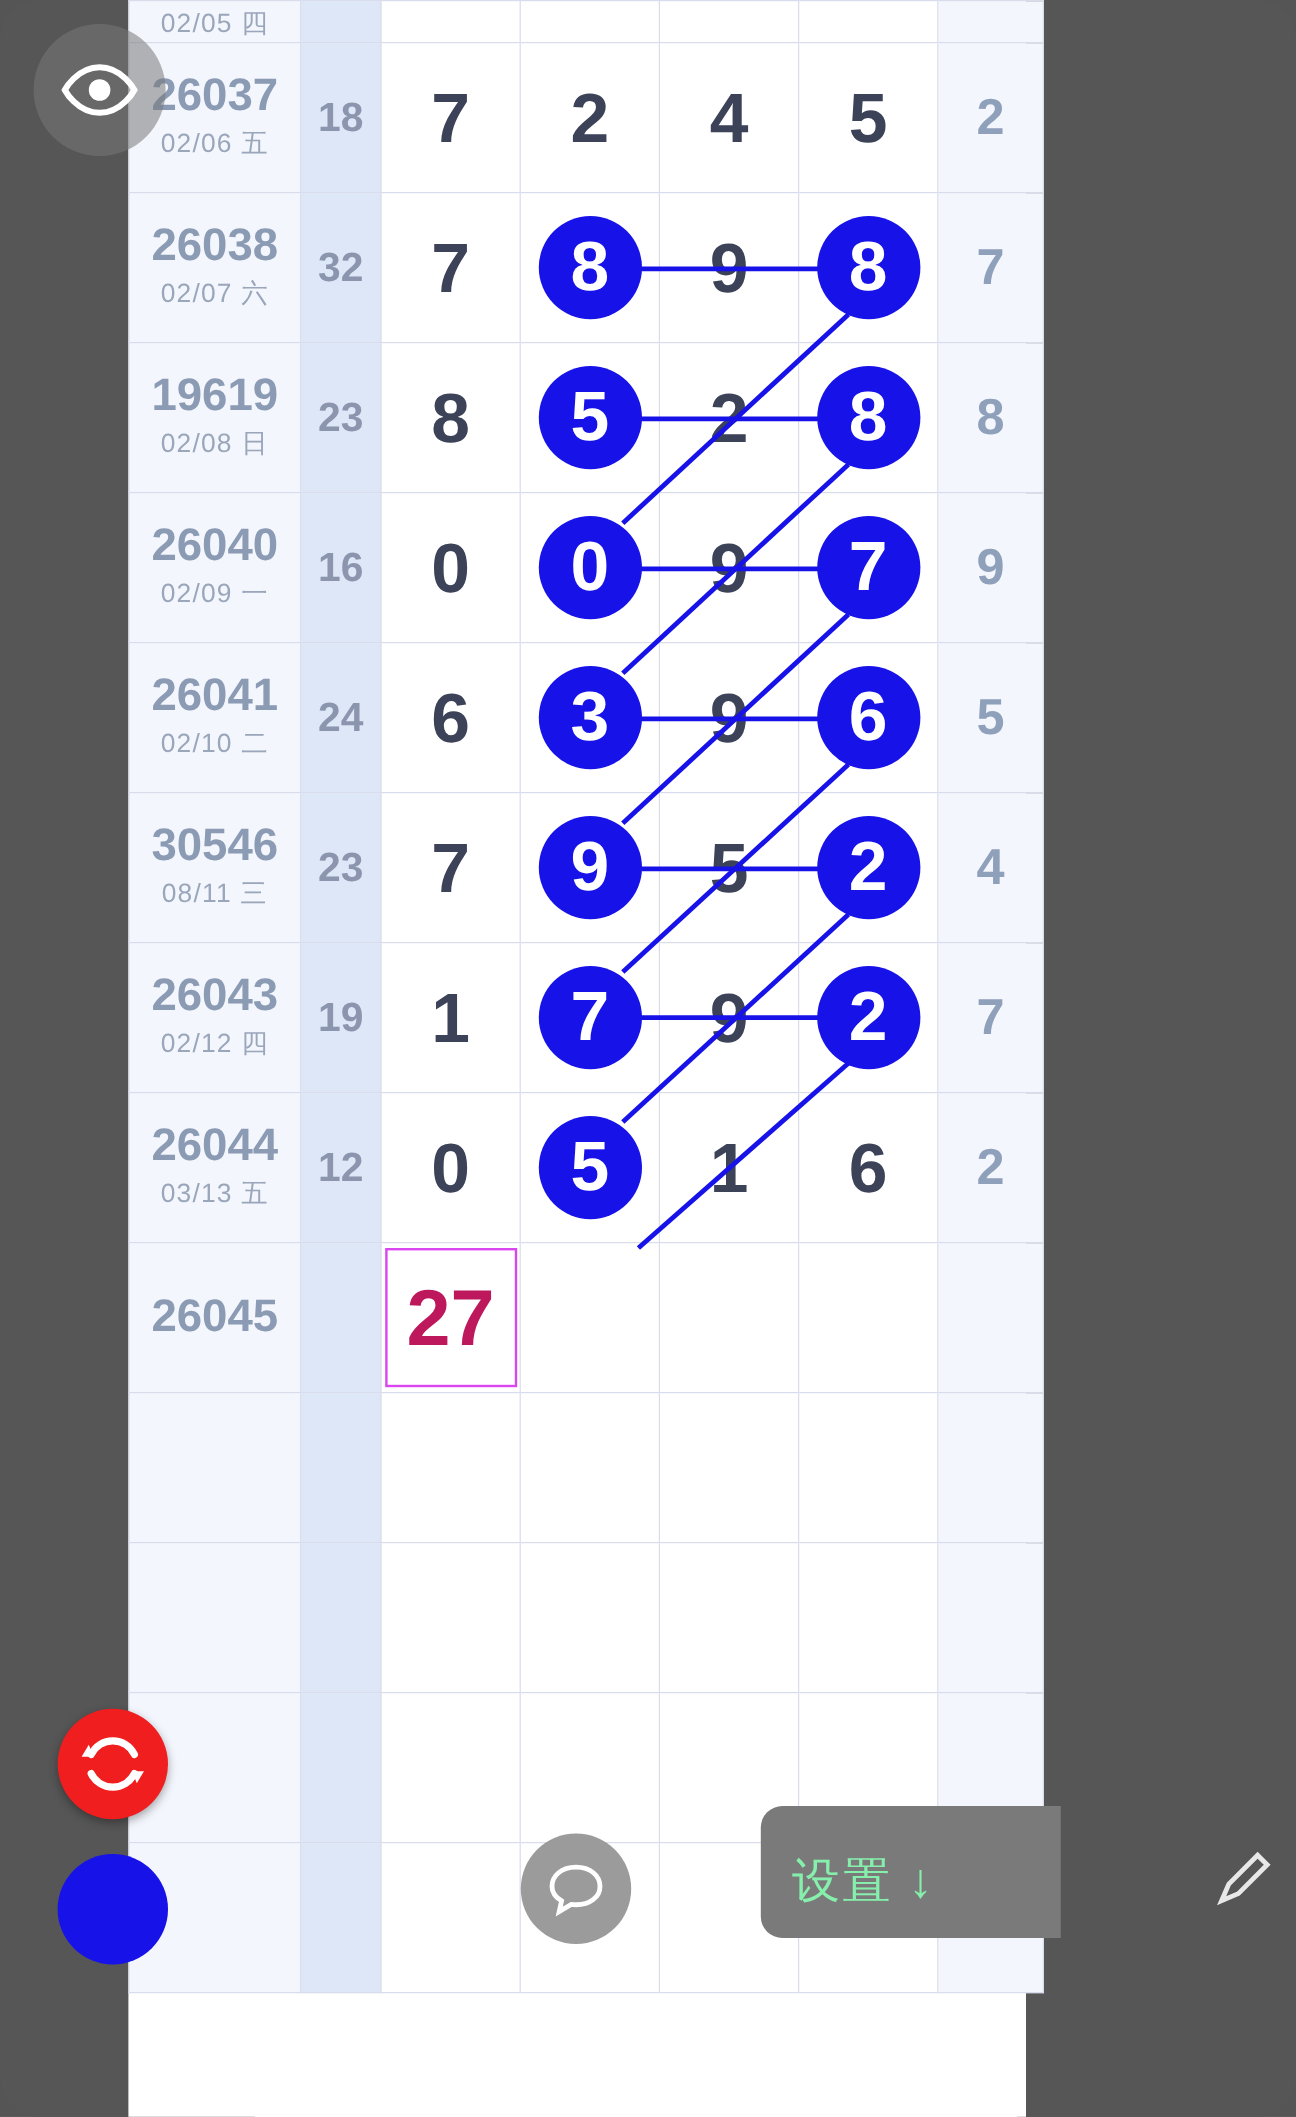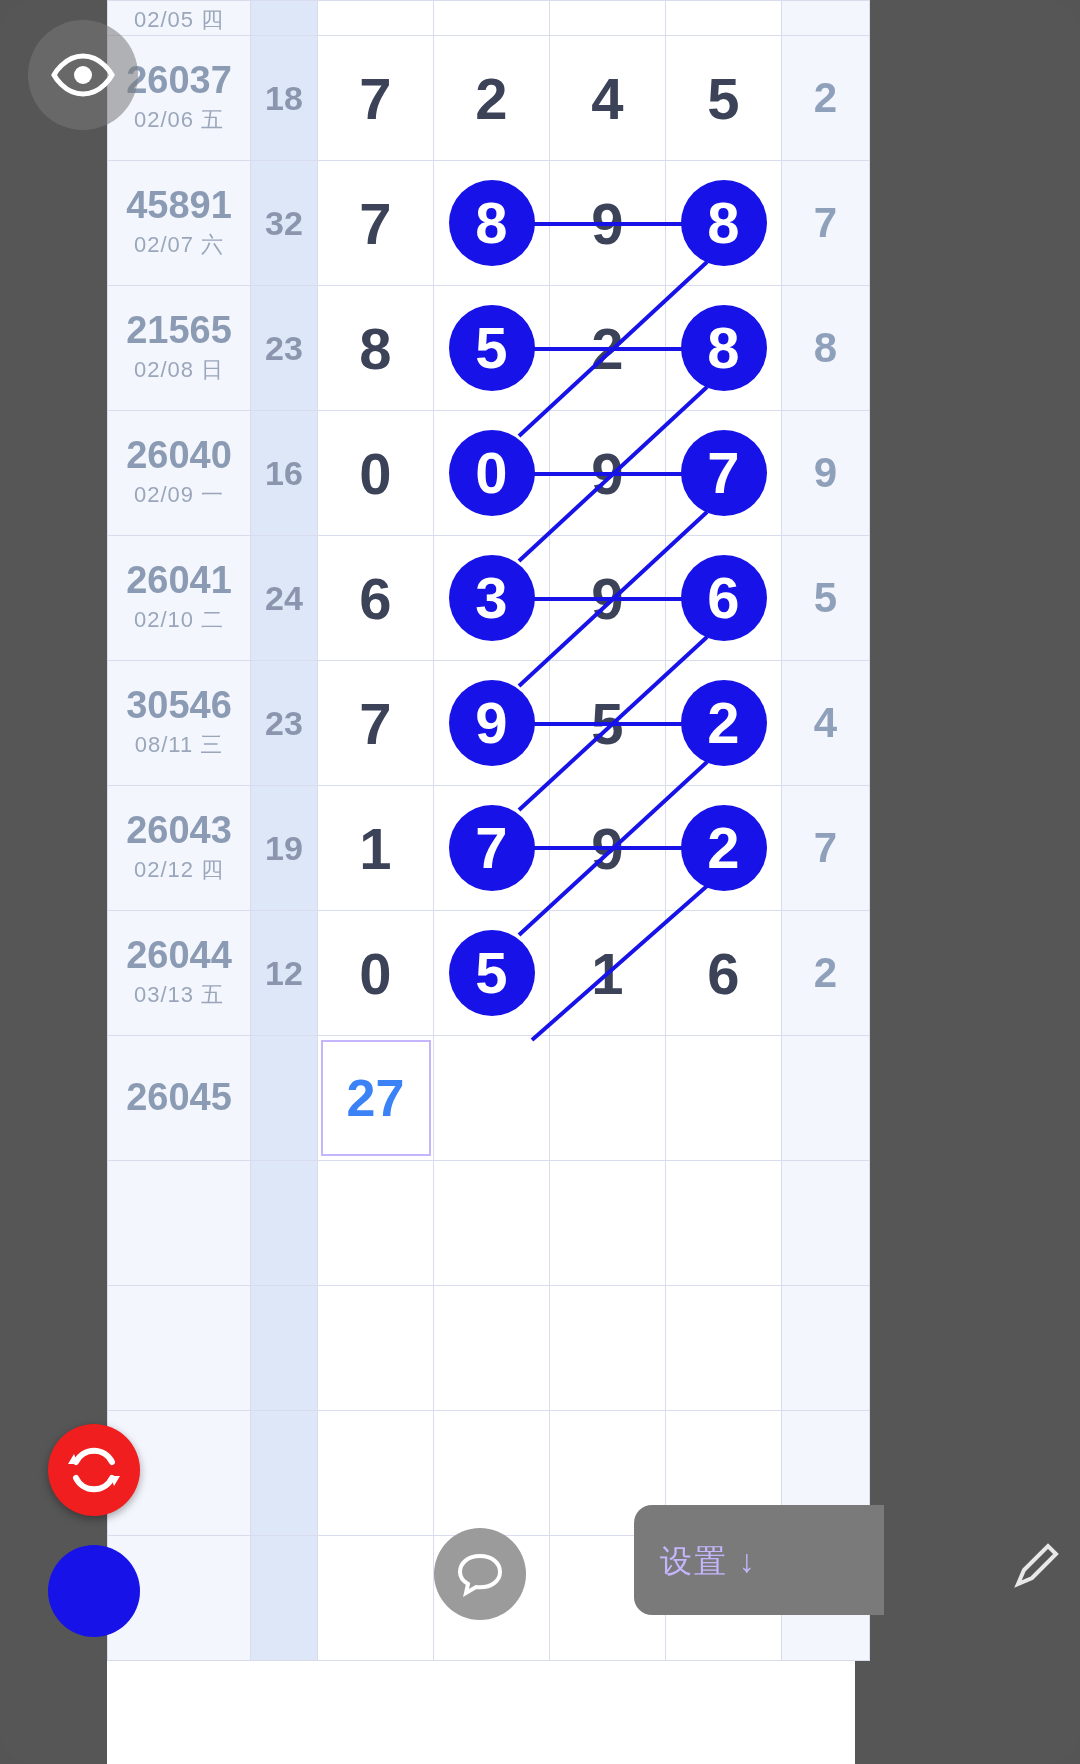--- a/index.html
+++ b/index.html
@@ -33,37 +33,37 @@
   .id-date{font-size:22px;color:#9aa7bb;margin-top:4px;letter-spacing:1px;}
 
   
   .ball{display:inline-flex;align-items:center;justify-content:center;
         width:86px;height:86px;border-radius:50%;background:#1712e8;color:#ffffff;
         font-size:58px;font-weight:bold;line-height:1;}
 
   
   td.pred-cell{background:#ffffff;}
   .pred-box{display:inline-flex;align-items:center;justify-content:center;
-            width:106px;height:112px;border:2px solid #c4b5fd;color:#3b82f6;
-            font-size:52px;font-weight:bold;background:#ffffff;}
+            width:106px;height:112px;border:2px solid #d946ef;color:#be185d;
+            font-size:66px;font-weight:bold;background:#ffffff;}
 
   
   #lines{position:absolute;left:0;top:0;width:748px;height:1764px;pointer-events:none;}
 
   
   .fab{position:absolute;border-radius:50%;display:flex;align-items:center;justify-content:center;}
   #eye-fab{left:28px;top:20px;width:110px;height:110px;background:rgba(120,120,120,.55);}
   #refresh-fab{left:48px;top:1424px;width:92px;height:92px;background:#f01e1e;
                box-shadow:0 3px 8px rgba(0,0,0,.35);}
   #blue-fab{left:48px;top:1545px;width:92px;height:92px;background:#1712e8;}
 
   
   #bottom-pill{position:absolute;left:634px;top:1505px;width:250px;height:110px;
                background:#7a7a7a;border-radius:18px 0 0 18px;}
-  #bottom-pill-text{position:absolute;left:660px;top:1540px;color:#c4b5fd;font-size:32px;
+  #bottom-pill-text{position:absolute;left:660px;top:1540px;color:#86efac;font-size:40px;
                     letter-spacing:2px;}
   #edit-corner{position:absolute;right:18px;top:1540px;color:#e8e8e8;font-size:44px;}
   #chat-circle{position:absolute;left:434px;top:1528px;width:92px;height:92px;
                border-radius:50%;background:#9b9b9b;display:flex;align-items:center;justify-content:center;}
 
   .top-partial{height:18px;}
   td.top-partial-id{background:#f4f6fd;color:#9aa7bb;font-size:22px;vertical-align:top;}
 </style>
 </head>
 <body>
@@ -101,33 +101,33 @@
             </td>
             <td class="sum-cell">18</td>
             <td class="dig">7</td>
             <td class="dig">2</td>
             <td class="dig">4</td>
             <td class="dig">5</td>
             <td class="last-cell">2</td>
           </tr>
           <tr class="row">
             <td class="id-cell">
-              <div class="id-num">45891</div>
+              <div class="id-num">26038</div>
               <div class="id-date">02/07 六</div>
             </td>
             <td class="sum-cell">32</td>
             <td class="dig">7</td>
             <td class="dig"><span class="ball">8</span></td>
             <td class="dig">9</td>
             <td class="dig"><span class="ball">8</span></td>
             <td class="last-cell">7</td>
           </tr>
           <tr class="row">
             <td class="id-cell">
-              <div class="id-num">21565</div>
+              <div class="id-num">19619</div>
               <div class="id-date">02/08 日</div>
             </td>
             <td class="sum-cell">23</td>
             <td class="dig">8</td>
             <td class="dig"><span class="ball">5</span></td>
             <td class="dig">2</td>
             <td class="dig"><span class="ball">8</span></td>
             <td class="last-cell">8</td>
           </tr>
           <tr class="row">

